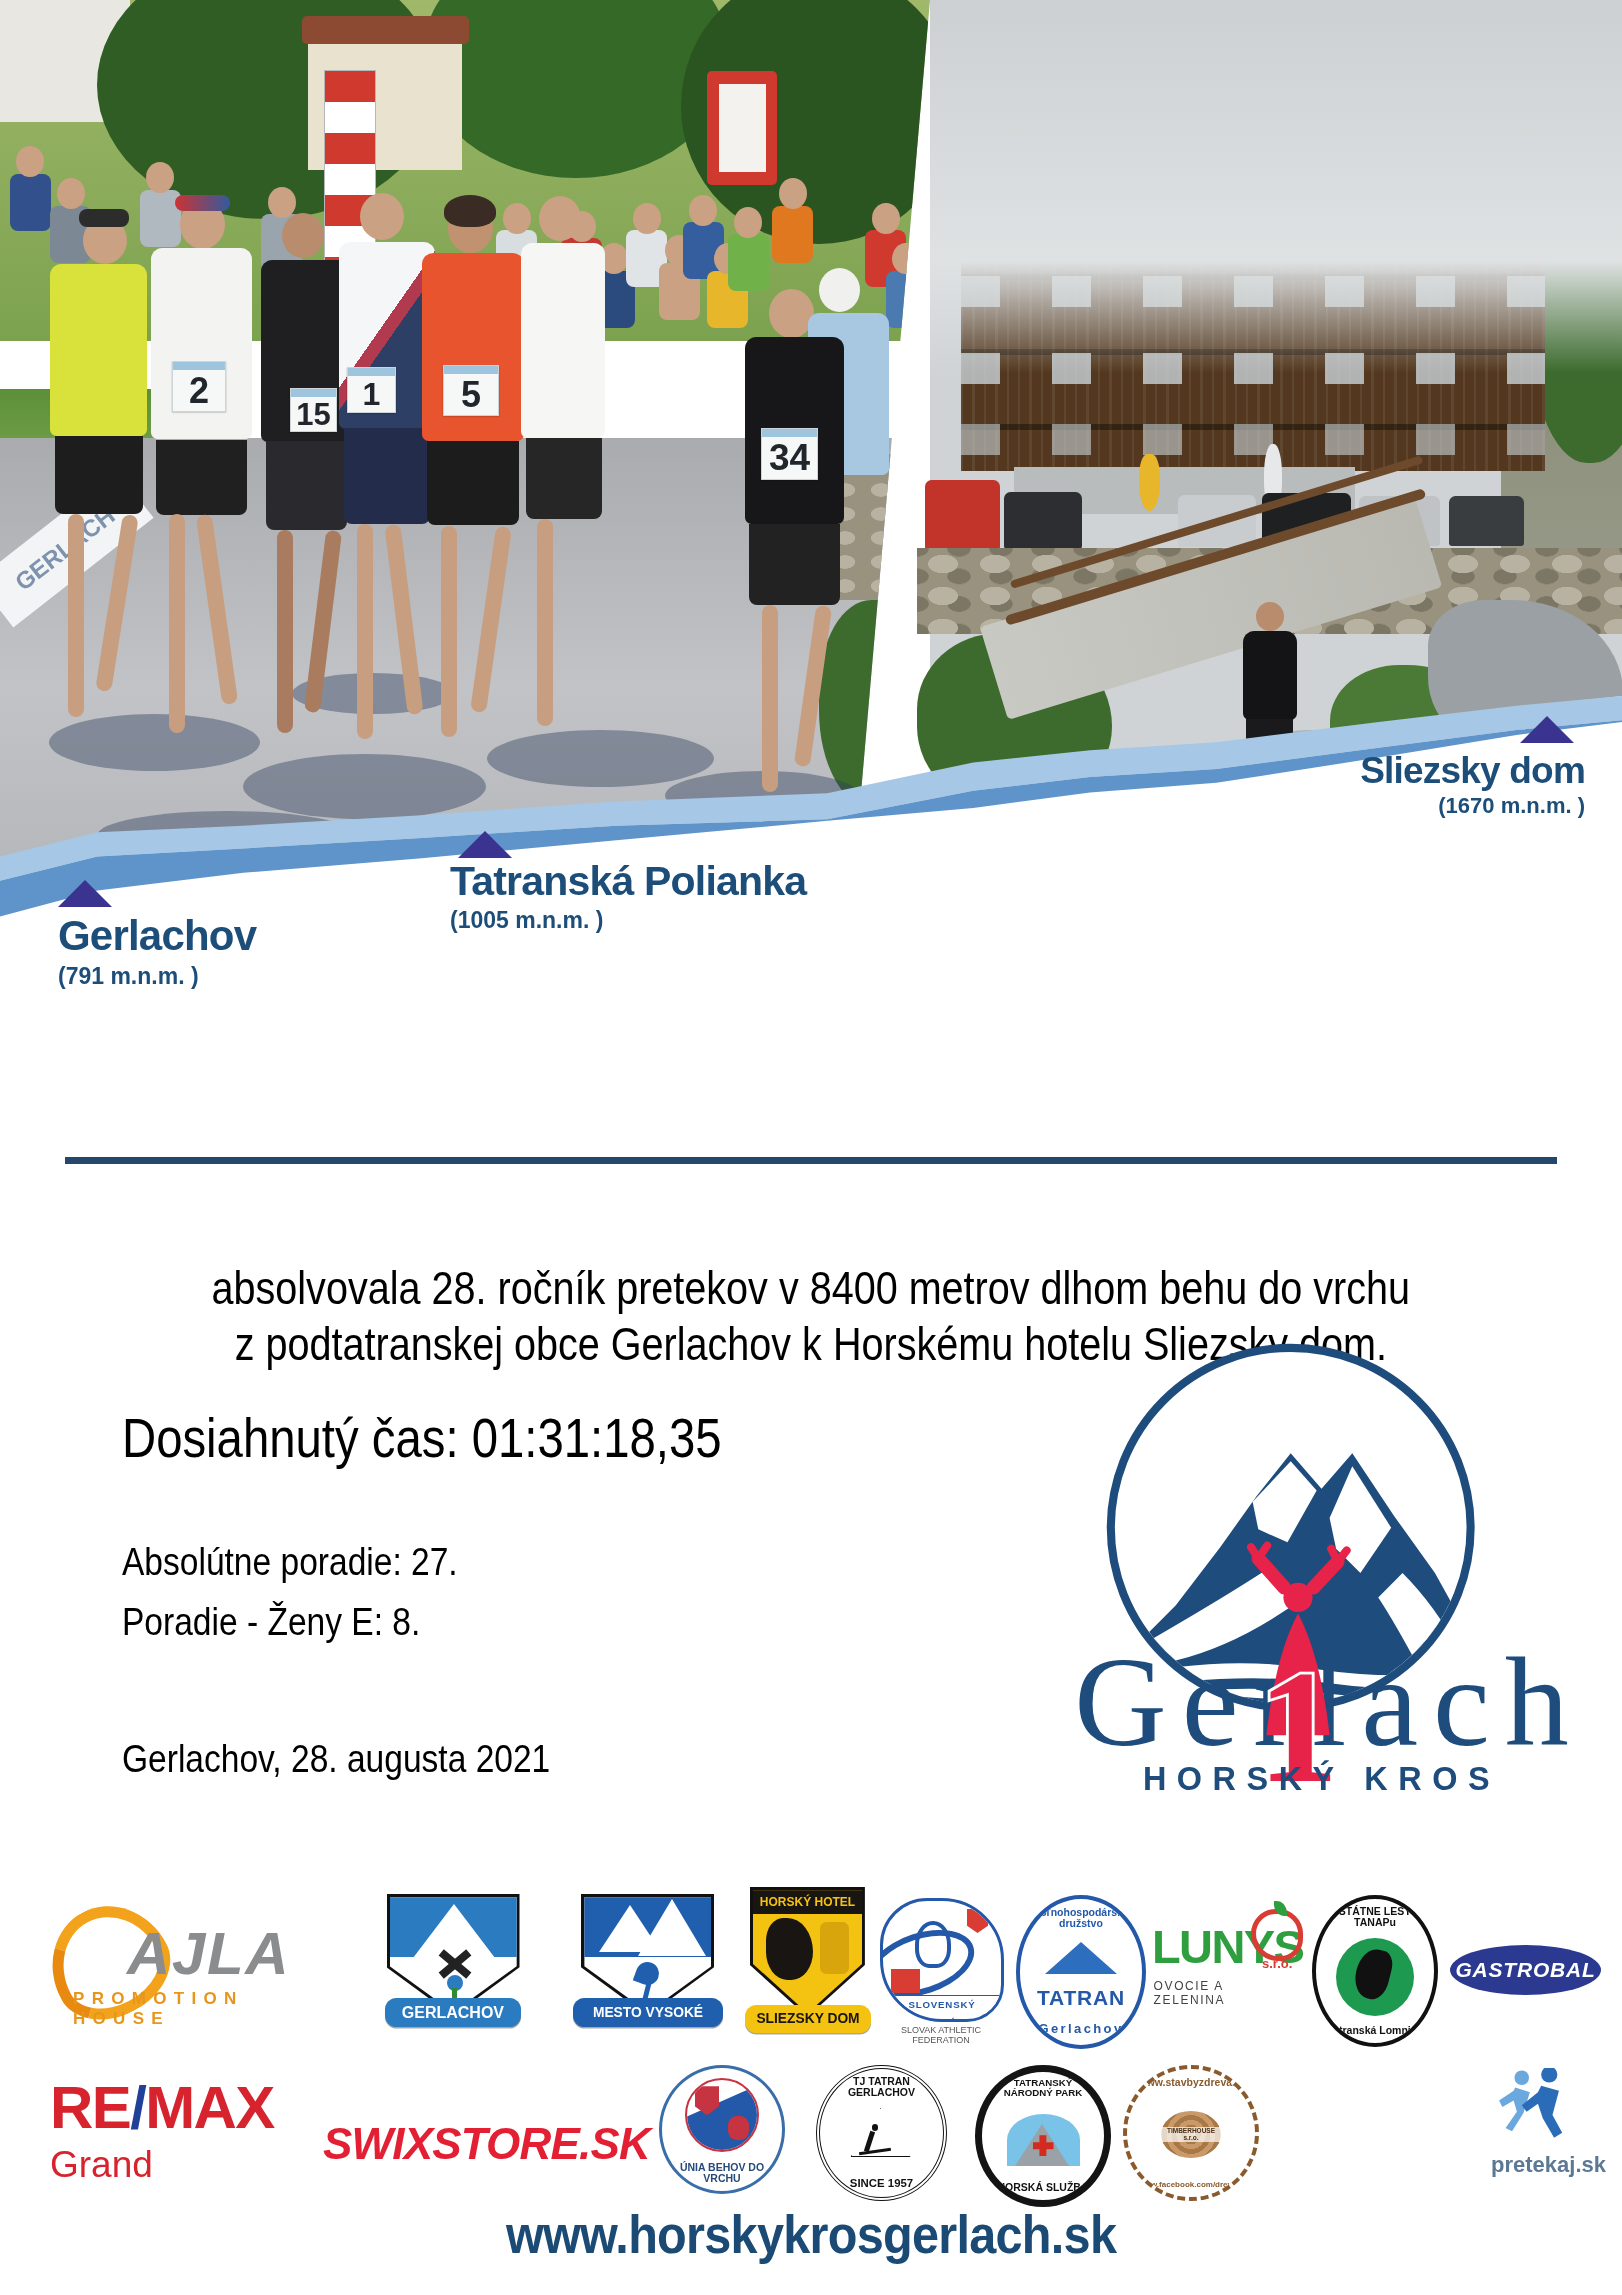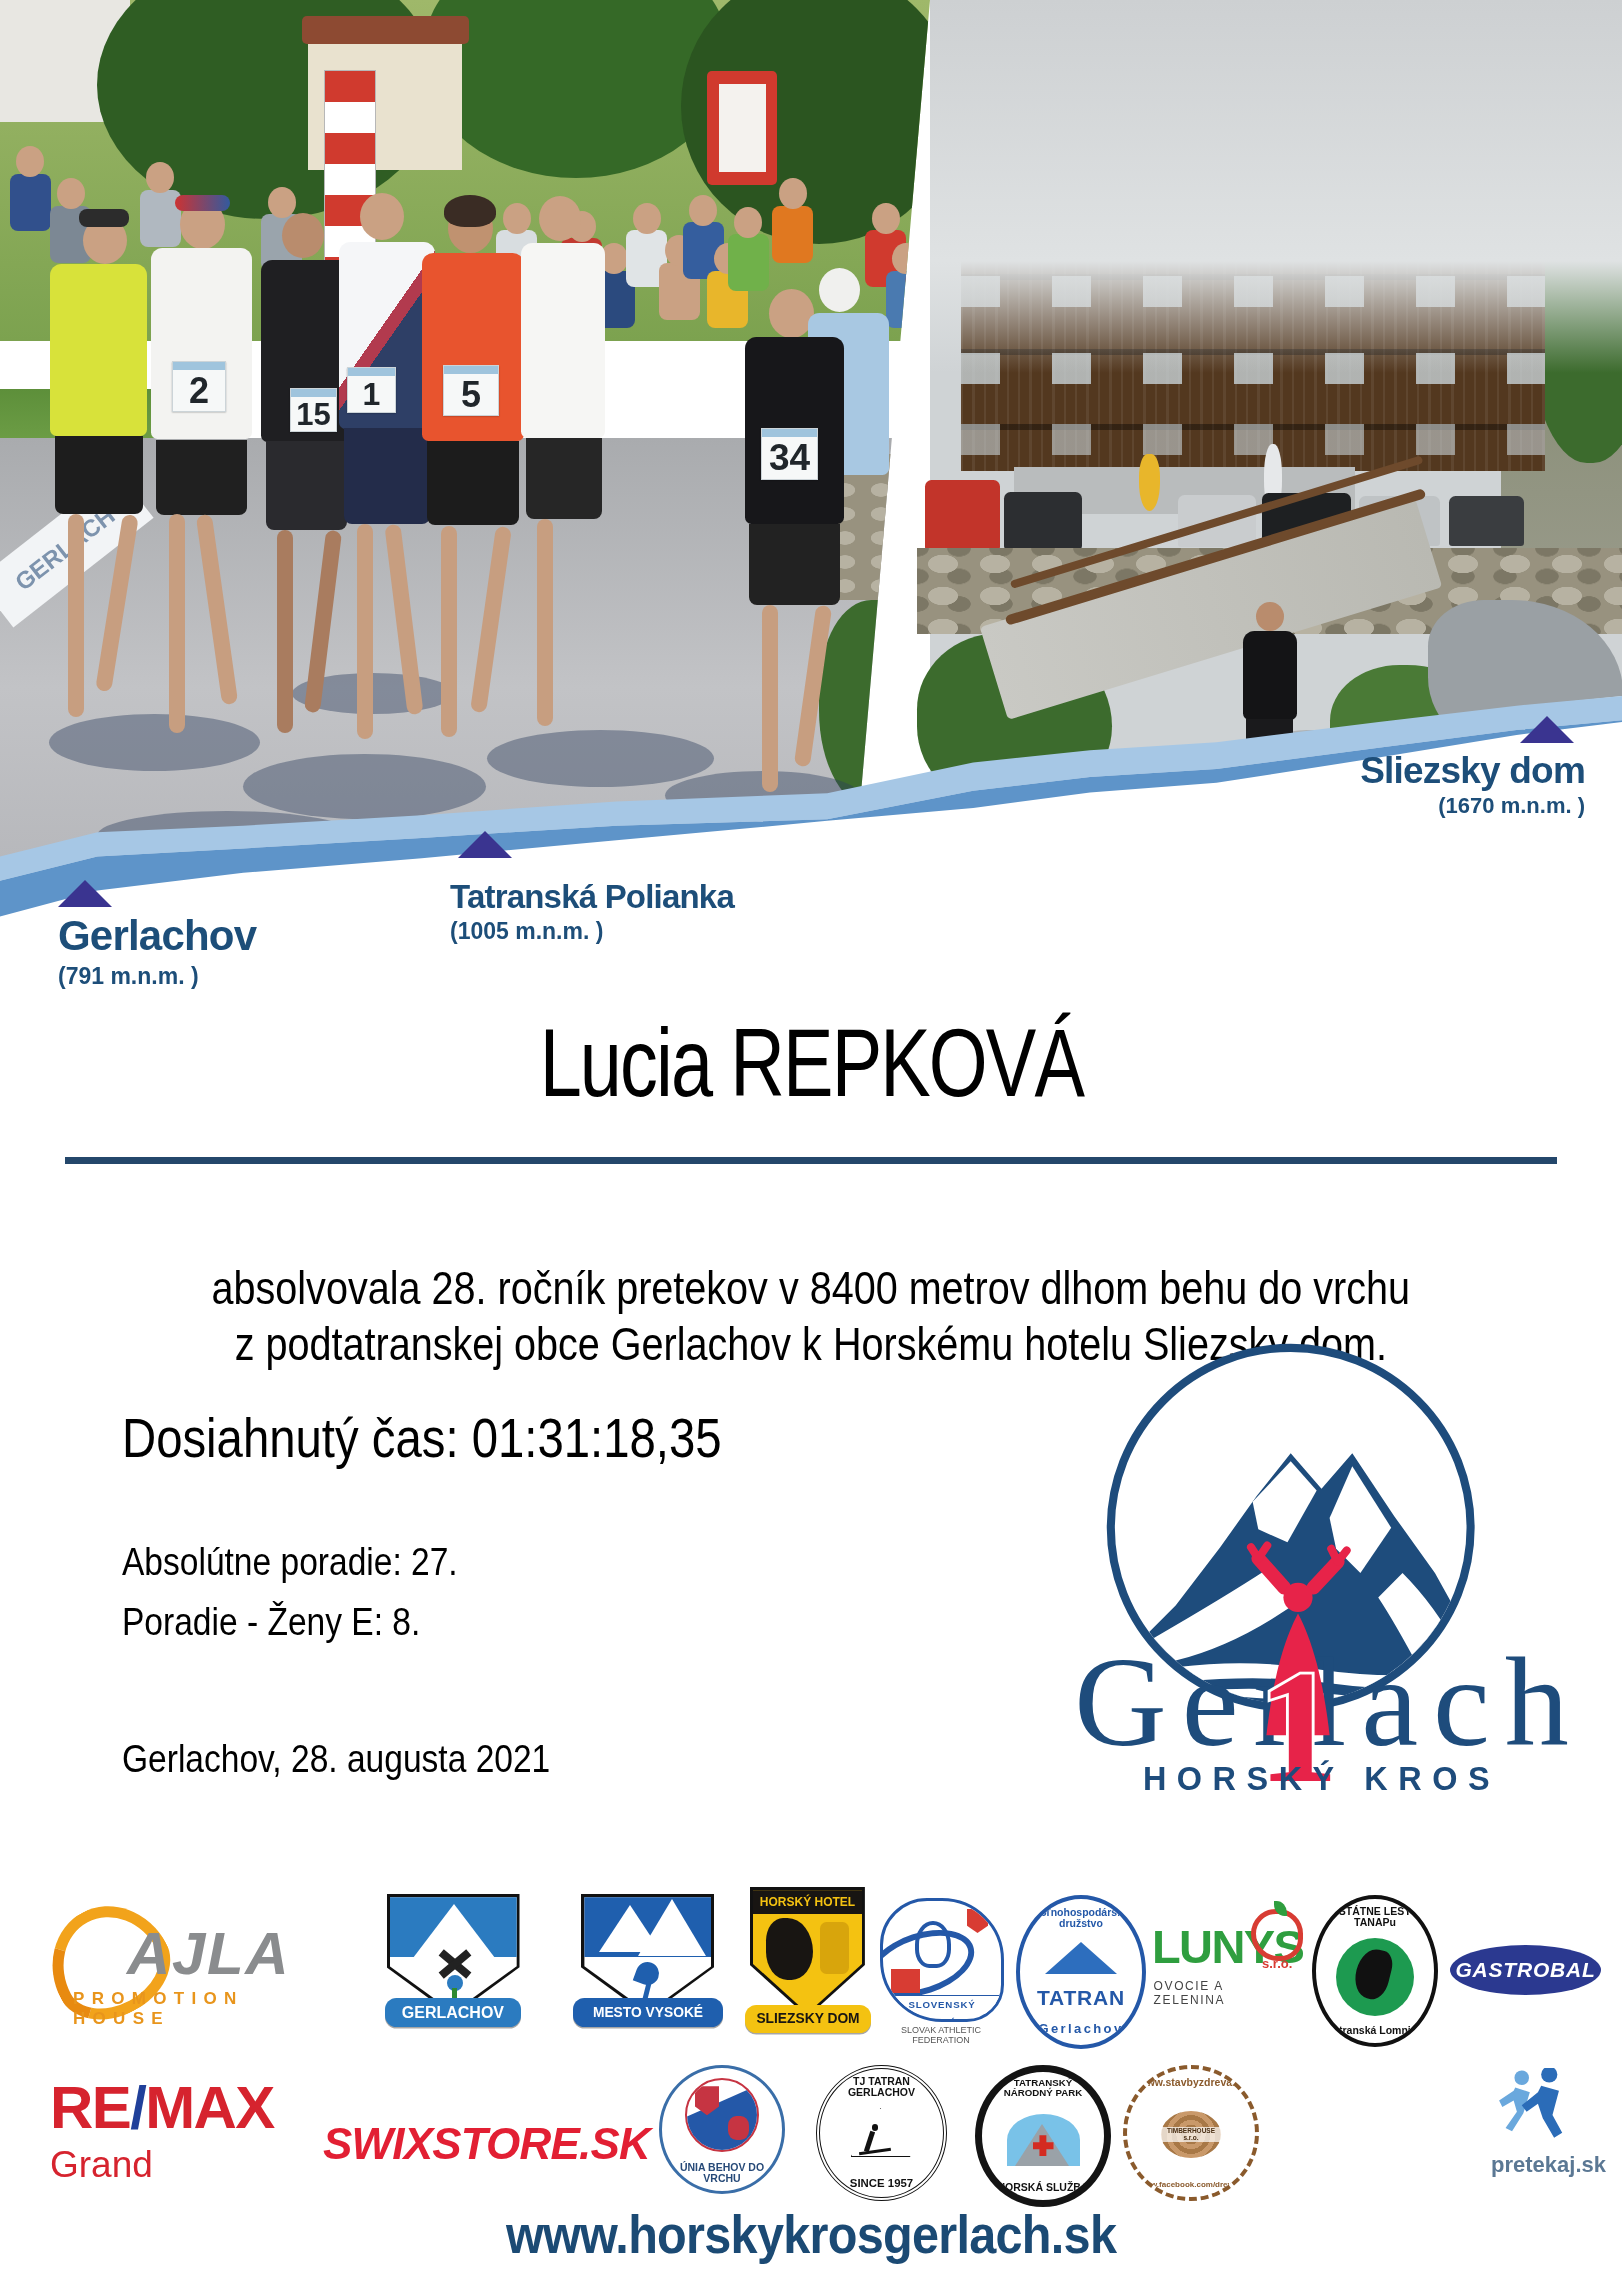--- a/index.html
+++ b/index.html
@@ -245,32 +245,29 @@
     <polygon fill="#5E94C9" points="0,1086 120,1056 300,1046 520,1033 760,1018 1020,1010 1200,975 1344,958 1500,948 1700,922 1870,900 2000,888 2000,890 1870,906 1700,934 1500,965 1344,977 1200,996 1020,1012 760,1036 520,1058 300,1076 120,1098 0,1130"></polygon>
   </svg>
 
   <div class="ab" style="left:58px;top:880px;">
     <div class="tri"></div>
     <div class="mname" style="font-size:42px;margin-top:4.9px;">Gerlachov</div>
     <div class="melev" style="font-size:23px;margin-top:3.2px;">(791 m.n.m. )</div>
   </div>
   <div class="ab" style="left:450px;top:831px;">
     <div class="tri" style="margin-left:8px;"></div>
-    <div class="mname" style="font-size:33px;margin-top:20px;white-space:nowrap;">Tatranská Polianka</div>
+    <div class="mname" style="font-size:41px;margin-top:0;white-space:nowrap;">Tatranská Polianka</div>
     <div class="melev" style="font-size:23px;margin-top:1.6px;">(1005 m.n.m. )</div>
   </div>
   <div class="ab" style="right:37px;top:716px;text-align:right;">
     <div class="tri" style="margin-left:auto;margin-right:11.4px;"></div>
     <div class="mname" style="font-size:37px;margin-top:6.5px;white-space:nowrap;">Sliezsky dom</div>
     <div class="melev" style="font-size:22px;margin-top:1.6px;">(1670 m.n.m. )</div>
   </div>
 
-  <div class="ab titleWrap">
-    <span class="title">Lucia REPKOVÁ</span>
-  </div>
   <div class="ab rule"></div>
 
   <div class="ab bodyline" style="top:1261px;">
     <span>absolvovala 28. ročník pretekov v 8400 metrov dlhom behu do vrchu</span>
   </div>
   <div class="ab bodyline" style="top:1317px;">
     <span>z podtatranskej obce Gerlachov k Horskému hotelu Sliezsky dom.</span>
   </div>
 
   <div class="ab resline" style="top:1406px;font-size:55px;">Dosiahnutý čas: 01:31:18,35</div>

